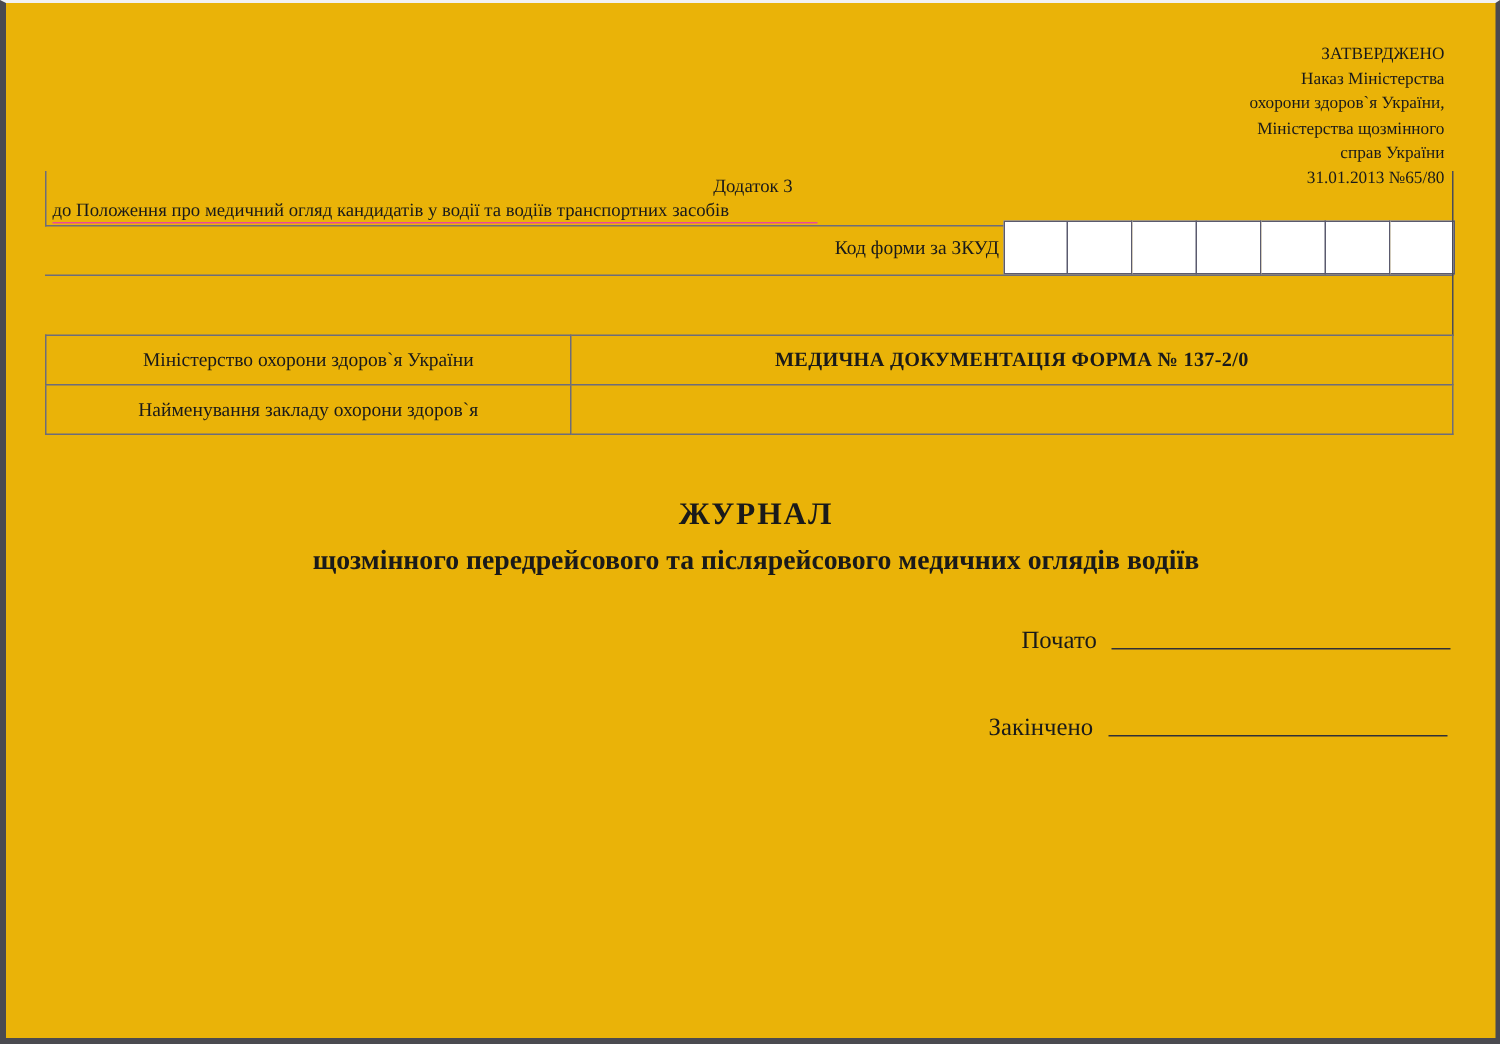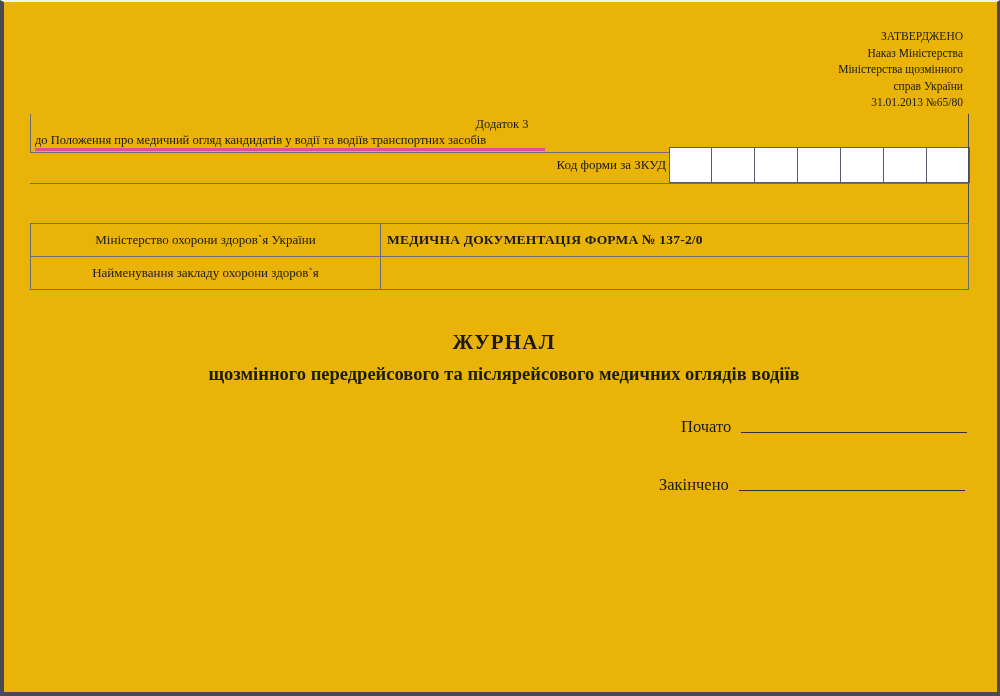--- a/index.html
+++ b/index.html
@@ -46,21 +46,21 @@
     box-sizing: border-box;
     border-left: 1px solid #6d6d7a;
     border-bottom: 1px solid #6d6d7a;
     font-size: 12.5px;
     line-height: 16px;
     padding: 2px 0 1px 4px;
   }
   #annex-box .annex-line1 { display: block; text-align: center; }
   #annex-box .annex-line2 {
     display: block;
-    border-bottom: 3px solid #ec4899;
+    border-bottom: 1px solid #ec4899;
     width: 510px;
     margin-top: 0px;
   }
 
   
   .code-row {
     position: absolute;
     height: 36px;
     display: flex;
     align-items: center;
@@ -122,21 +122,21 @@
     height: 32px;
     padding: 0 6px;
     vertical-align: middle;
   }
   #info-table .c-left {
     width: 337px;
     text-align: center;
     font-size: 13px;
   }
   #info-table .c-right {
-    text-align: left;
+    text-align: center;
     font-size: 13.5px;
     font-weight: bold;
     letter-spacing: 0.2px;
   }
   #info-table .c-right.blank { font-weight: normal; }
 
   
   #title-block {
     position: absolute;
     left: 0;
@@ -173,20 +173,21 @@
   #sig-finish { left: 655px; top: 473px; }
 </style>
 </head>
 <body>
 
 <div id="page">
 
   <div id="approval">
     <div class="ln">ЗАТВЕРДЖЕНО</div>
     <div class="ln">Наказ Міністерства</div>
+    <div class="ln">охорони здоров`я України,</div>
     <div class="ln">Міністерства щозмінного</div>
     <div class="ln">справ України</div>
     <div class="ln">31.01.2013 №65/80</div>
   </div>
 
   <div id="annex-box">
     <span class="annex-line1">Додаток 3</span>
     <span class="annex-line2">до Положення про медичний огляд кандидатів у водії та водіїв транспортних засобів</span>
   </div>
 

